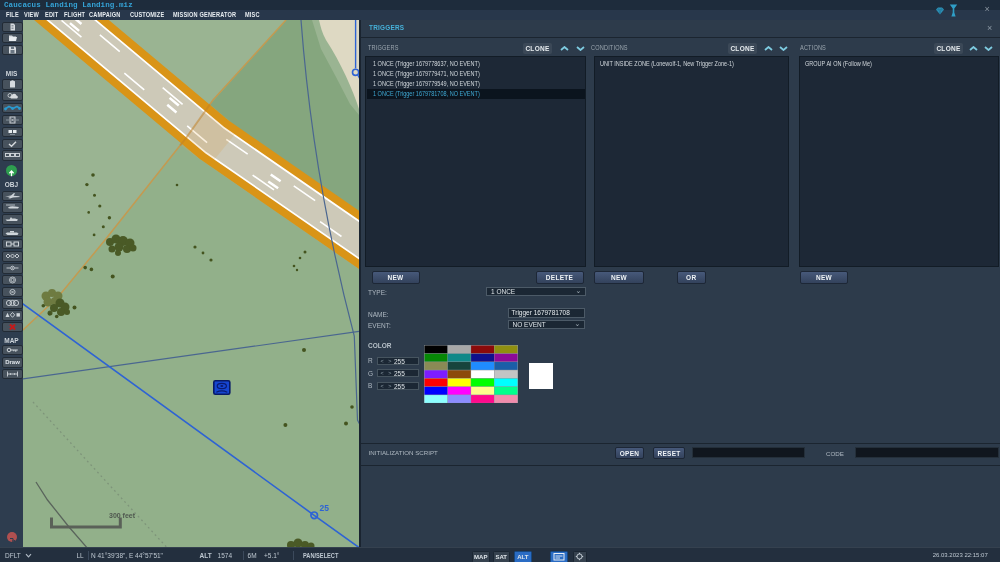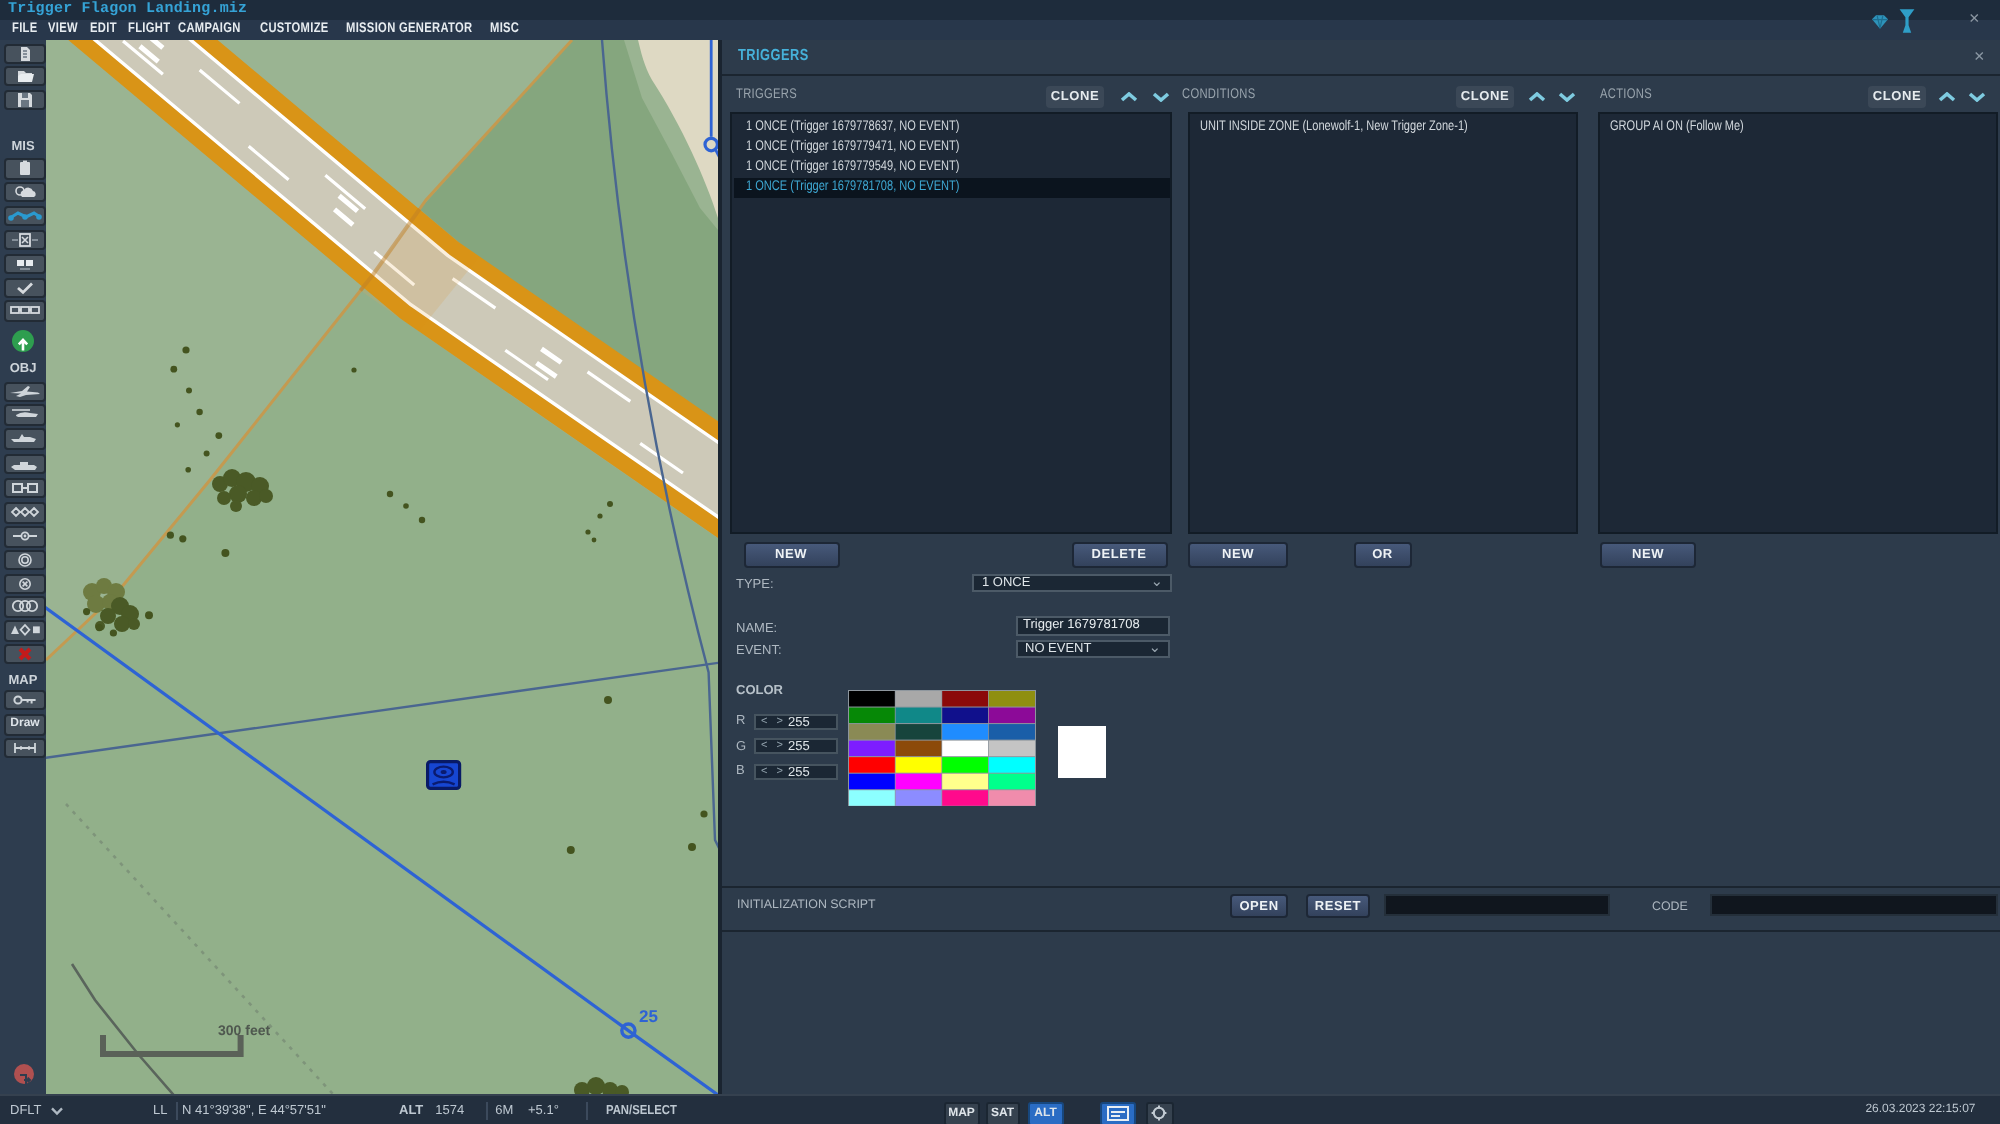--- a/index.html
+++ b/index.html
@@ -44,21 +44,21 @@
     font-size:6.5px;color:#e8edf0;line-height:8.5px;padding-left:3px;white-space:pre;}
   .spin{position:absolute;left:15.5px;width:42.5px;height:8px;background:#1b2734;border:1px solid #46545f;box-sizing:border-box;}
   .spin .ar{position:absolute;left:3px;top:0.2px;font-size:5.5px;color:#90a0ab;letter-spacing:1.5px;}
   .spin .val{position:absolute;left:16.5px;top:0.2px;font-size:6.5px;color:#dfe5e9;}
   .rgb{position:absolute;left:7px;font-size:6.5px;color:#aeb8c1;}
 </style>
 </head>
 <body>
 
 <div id="titlebar">
-  <div id="title">Trigger Flagon Landing.miz</div>
+  <div id="title">Caucacus Landing Landing.miz</div>
   <svg class="abs" style="left:934.5px;top:7px;z-index:9" width="10" height="8" viewBox="0 0 10 8">
     <path d="M1,2.6 L3,0.6 L7,0.6 L9,2.6 L5,7.4 Z" fill="#2e93ba"></path>
     <path d="M1.4,2.8 L8.6,2.8 M3.6,1 L5,7 M6.4,1 L5,7" stroke="#1d6f91" stroke-width="0.6" fill="none"></path>
   </svg>
   <svg class="abs" style="left:949px;top:4px;z-index:9" width="9" height="13" viewBox="0 0 9 13">
     <path d="M0.8,0.6 L8.2,0.6 L5.3,4.6 L5.3,8.6 L6.6,12.4 L2.4,12.4 L3.7,8.6 L3.7,4.6 Z" fill="#2f9ec7"></path>
   </svg>
   <div class="abs" style="left:984.5px;top:3.5px;font-size:9px;color:#8a95a0;line-height:11px;z-index:9">×</div>
 </div>
 

